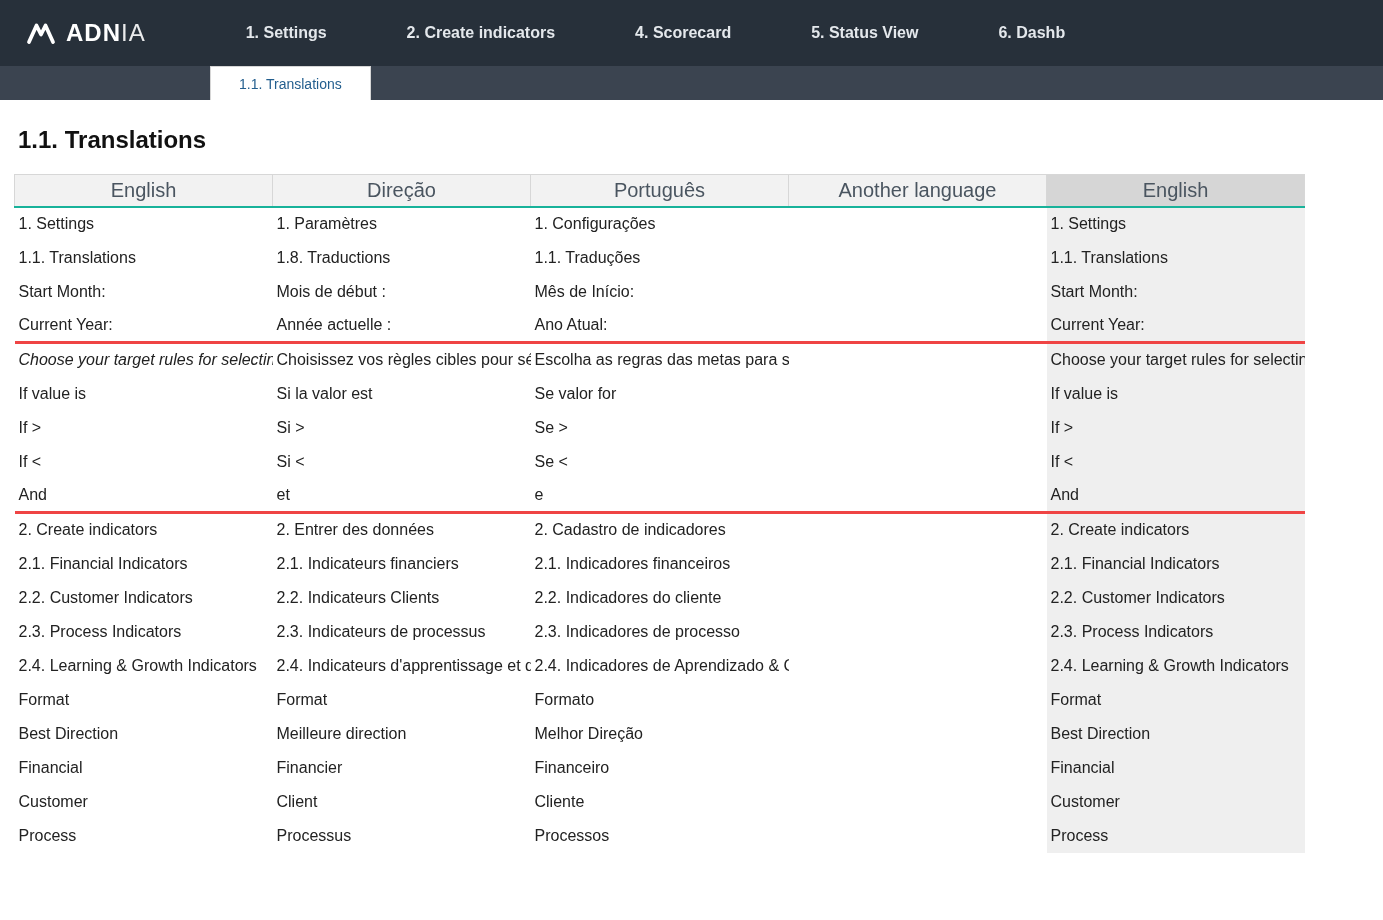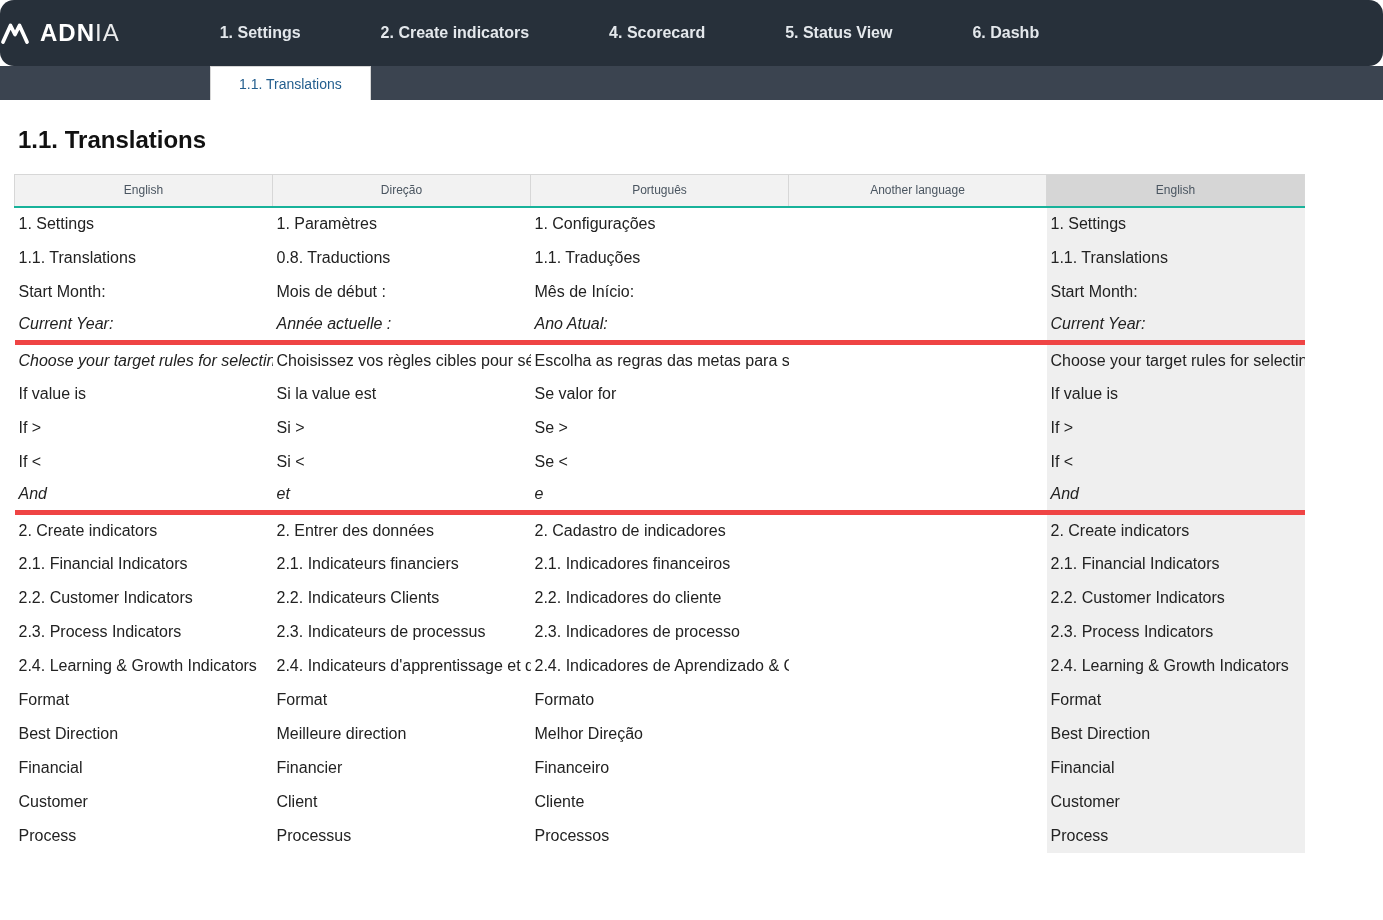--- a/index.html
+++ b/index.html
@@ -1,33 +1,33 @@
 <!DOCTYPE html>
 <html><head>
 <meta charset="utf-8">
 <style>
   *{box-sizing:border-box;margin:0;padding:0;}
   body{font-family:"Segoe UI",Arial,sans-serif;color:#222;background:#fff;overflow-x:hidden;}
-  .topbar{background:#27303a;color:#fff;height:66px;display:flex;align-items:center;border-radius:14px;}
+  .topbar{background:#27303a;color:#fff;height:66px;display:flex;align-items:center;padding-left:26px;}
   .logo{display:flex;align-items:center;gap:10px;font-weight:600;font-size:24px;letter-spacing:1px;margin-right:60px;}
   .logo .thin{font-weight:300;opacity:.9;}
   .logo-icon{width:30px;height:30px;}
   .menu{display:flex;}
   .menu-item{color:#e4e8ec;font-weight:600;font-size:16px;padding:0 40px;height:66px;display:flex;align-items:center;cursor:pointer;white-space:nowrap;}
   .subbar{background:#3b4450;height:34px;position:relative;}
   .subtab{position:absolute;left:210px;top:0;background:#fff;color:#235e8e;font-size:14px;font-weight:400;padding:8px 28px;height:34px;display:flex;align-items:center;border:1px solid #d6d6d6;border-bottom:none;cursor:pointer;}
   .page-title{font-size:24px;color:#111;padding:26px 0 20px 18px;}
   .table-wrap{padding:0 0 20px 14px;}
   table{border-collapse:collapse;width:1290px;table-layout:fixed;}
-  th{background:#f2f2f2;color:#4a5560;font-weight:400;font-size:12px;height:32px;border:1px solid #d7d7d7;border-bottom:2px solid #18b29a;}
+  th{background:#f2f2f2;color:#4a5560;font-weight:400;font-size:20px;height:32px;border:1px solid #d7d7d7;border-bottom:2px solid #18b29a;}
   th.shaded{background:#d6d6d6;}
   td{font-size:16px;color:#222;height:34px;padding:0 4px;border:0;vertical-align:middle;white-space:nowrap;overflow:hidden;text-overflow:clip;}
   td.shaded{background:#efefef;}
   td.italic{font-style:italic;}
-  .sep td{border-bottom:5px solid #ef4444;height:34px;font-style:italic;}
+  .sep td{border-bottom:3px solid #ef4444;height:34px;}
   col.c1{width:258px;}
   col.c2{width:258px;}
   col.c3{width:258px;}
   col.c4{width:258px;}
   col.c5{width:258px;}
 </style>
 </head>
 <body>
 
 <div class="topbar">
@@ -73,21 +73,21 @@
     <tbody id="tbody">
         <tr>
           <td class="">1. Settings</td>
           <td class="">1. Paramètres</td>
           <td class="">1. Configurações</td>
           <td class=""></td>
           <td class="shaded">1. Settings</td>
         </tr>
         <tr>
           <td class="">1.1. Translations</td>
-          <td class="">0.8. Traductions</td>
+          <td class="">1.8. Traductions</td>
           <td class="">1.1. Traduções</td>
           <td class=""></td>
           <td class="shaded">1.1. Translations</td>
         </tr>
         <tr>
           <td class="">Start Month:</td>
           <td class="">Mois de début :</td>
           <td class="">Mês de Início:</td>
           <td class=""></td>
           <td class="shaded">Start Month:</td>
@@ -101,21 +101,21 @@
         </tr>
         <tr>
           <td class="italic">Choose your target rules for selectin</td>
           <td class="">Choisissez vos règles cibles pour séle</td>
           <td class="">Escolha as regras das metas  para selecão de ícones</td>
           <td class=""></td>
           <td class="shaded">Choose your target rules for selecting color icons</td>
         </tr>
         <tr>
           <td class="">If value is</td>
-          <td class="">Si la value est</td>
+          <td class="">Si la valor est</td>
           <td class="">Se valor for</td>
           <td class=""></td>
           <td class="shaded">If value is</td>
         </tr>
         <tr>
           <td class="">If &gt;</td>
           <td class="">Si &gt;</td>
           <td class="">Se &gt;</td>
           <td class=""></td>
           <td class="shaded">If &gt;</td>

